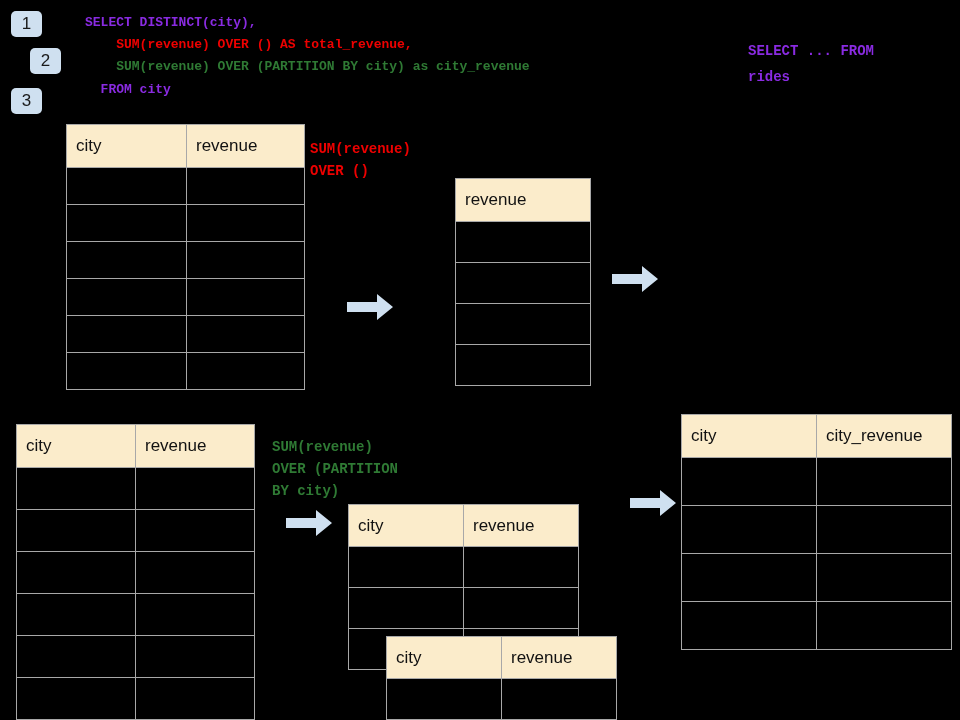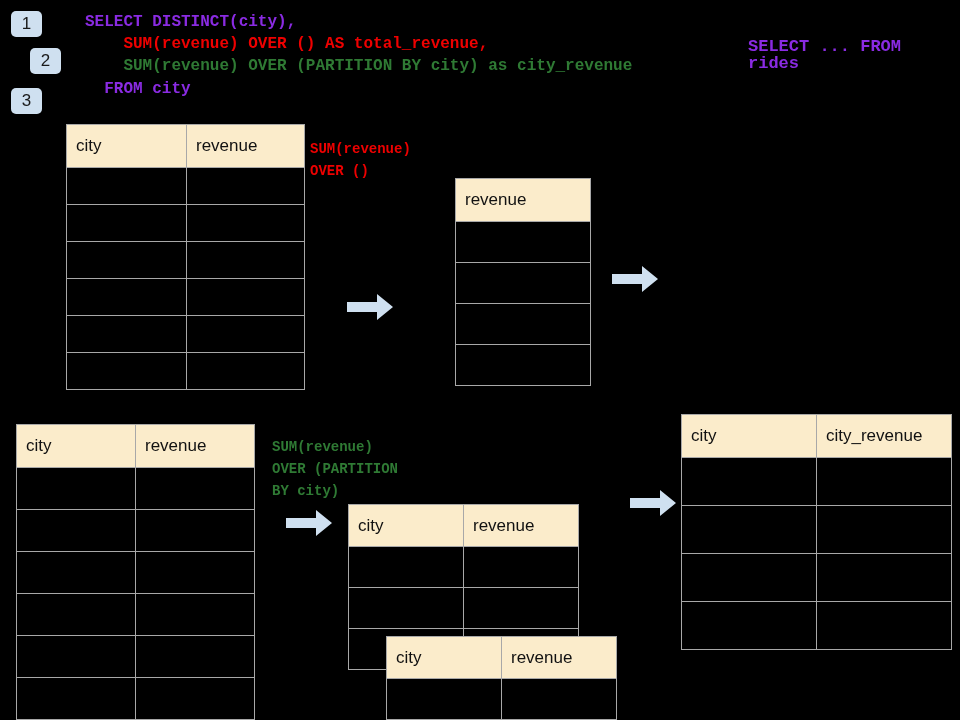--- a/index.html
+++ b/index.html
@@ -31,22 +31,22 @@
   }
 
   
   .code {
     position: absolute;
     font-family: "Liberation Mono", monospace;
     white-space: pre;
     font-weight: bold;
     letter-spacing: 0px;
   }
-  .code-main   { font-size: 16px; line-height: 21.5px; }
-  .code-small  { font-size: 17px;   line-height: 17px; }
+  .code-main   { font-size: 13px; line-height: 21.5px; }
+  .code-small  { font-size: 14px;   line-height: 26px; }
   .anno        { font-size: 14px;   line-height: 22px; }
 
   
   .tbl {
     position: absolute;
     border-collapse: collapse;
     table-layout: fixed;
     background: #000000;
   }
   .tbl td {

